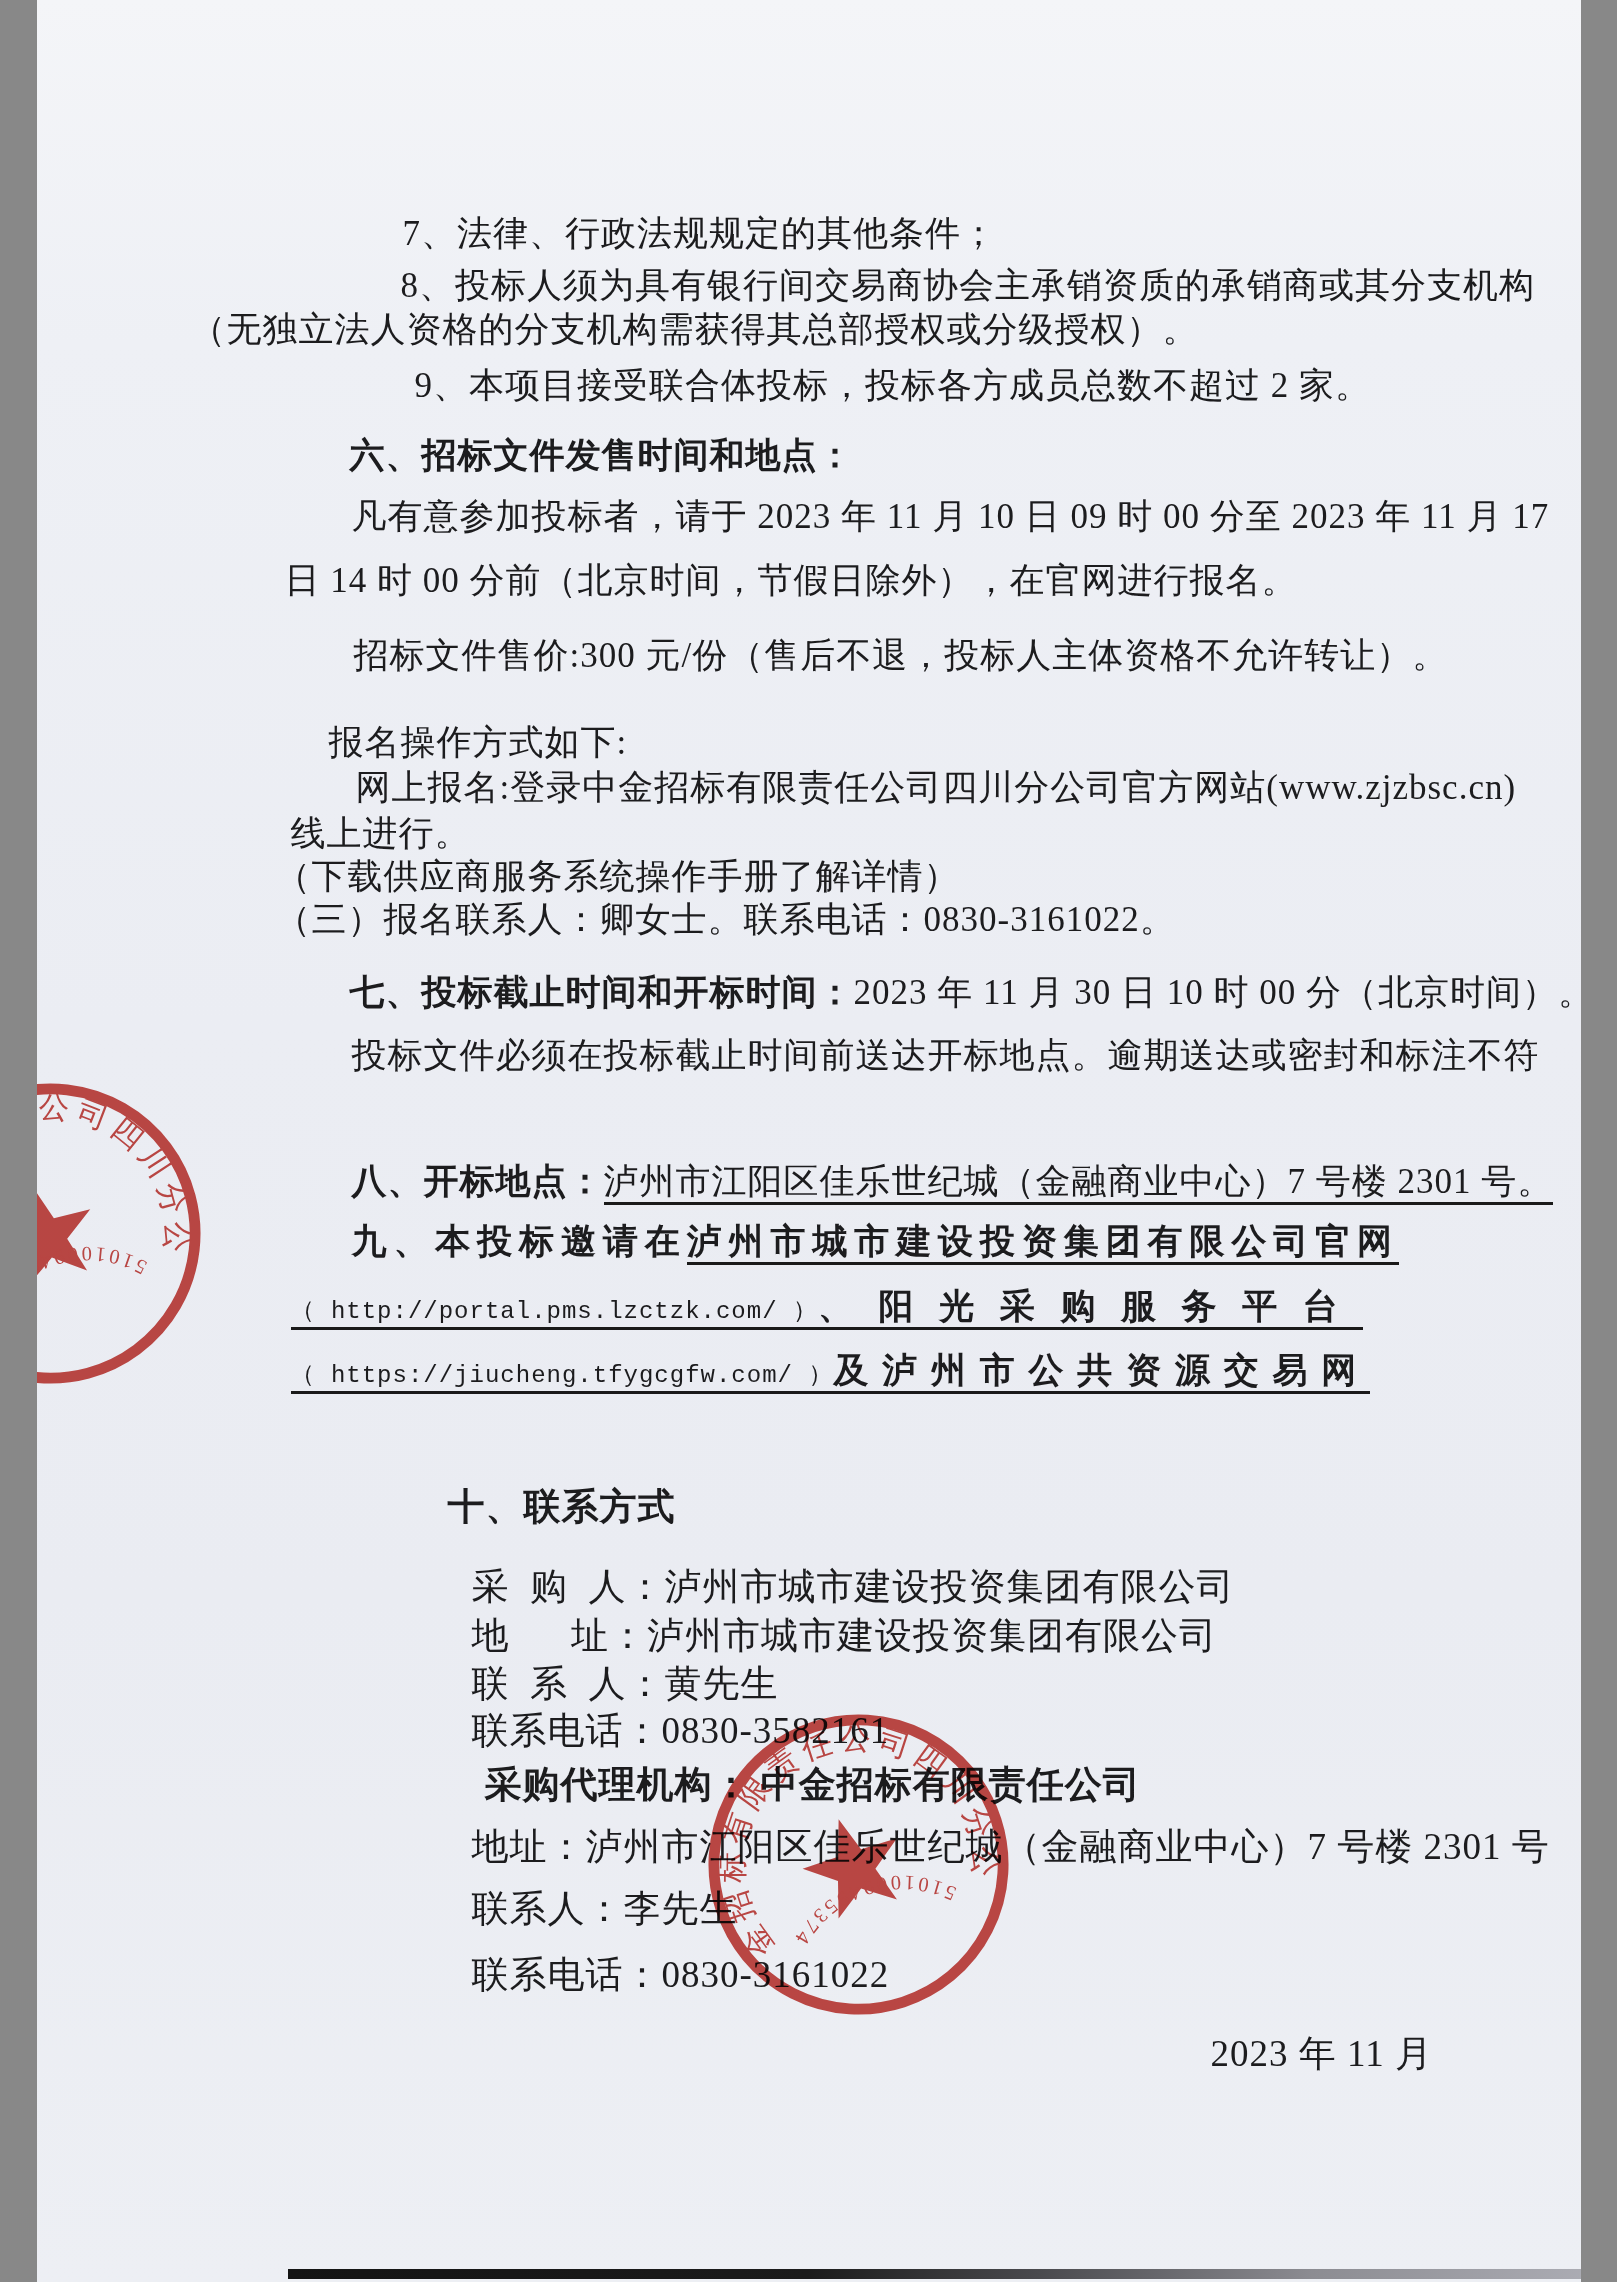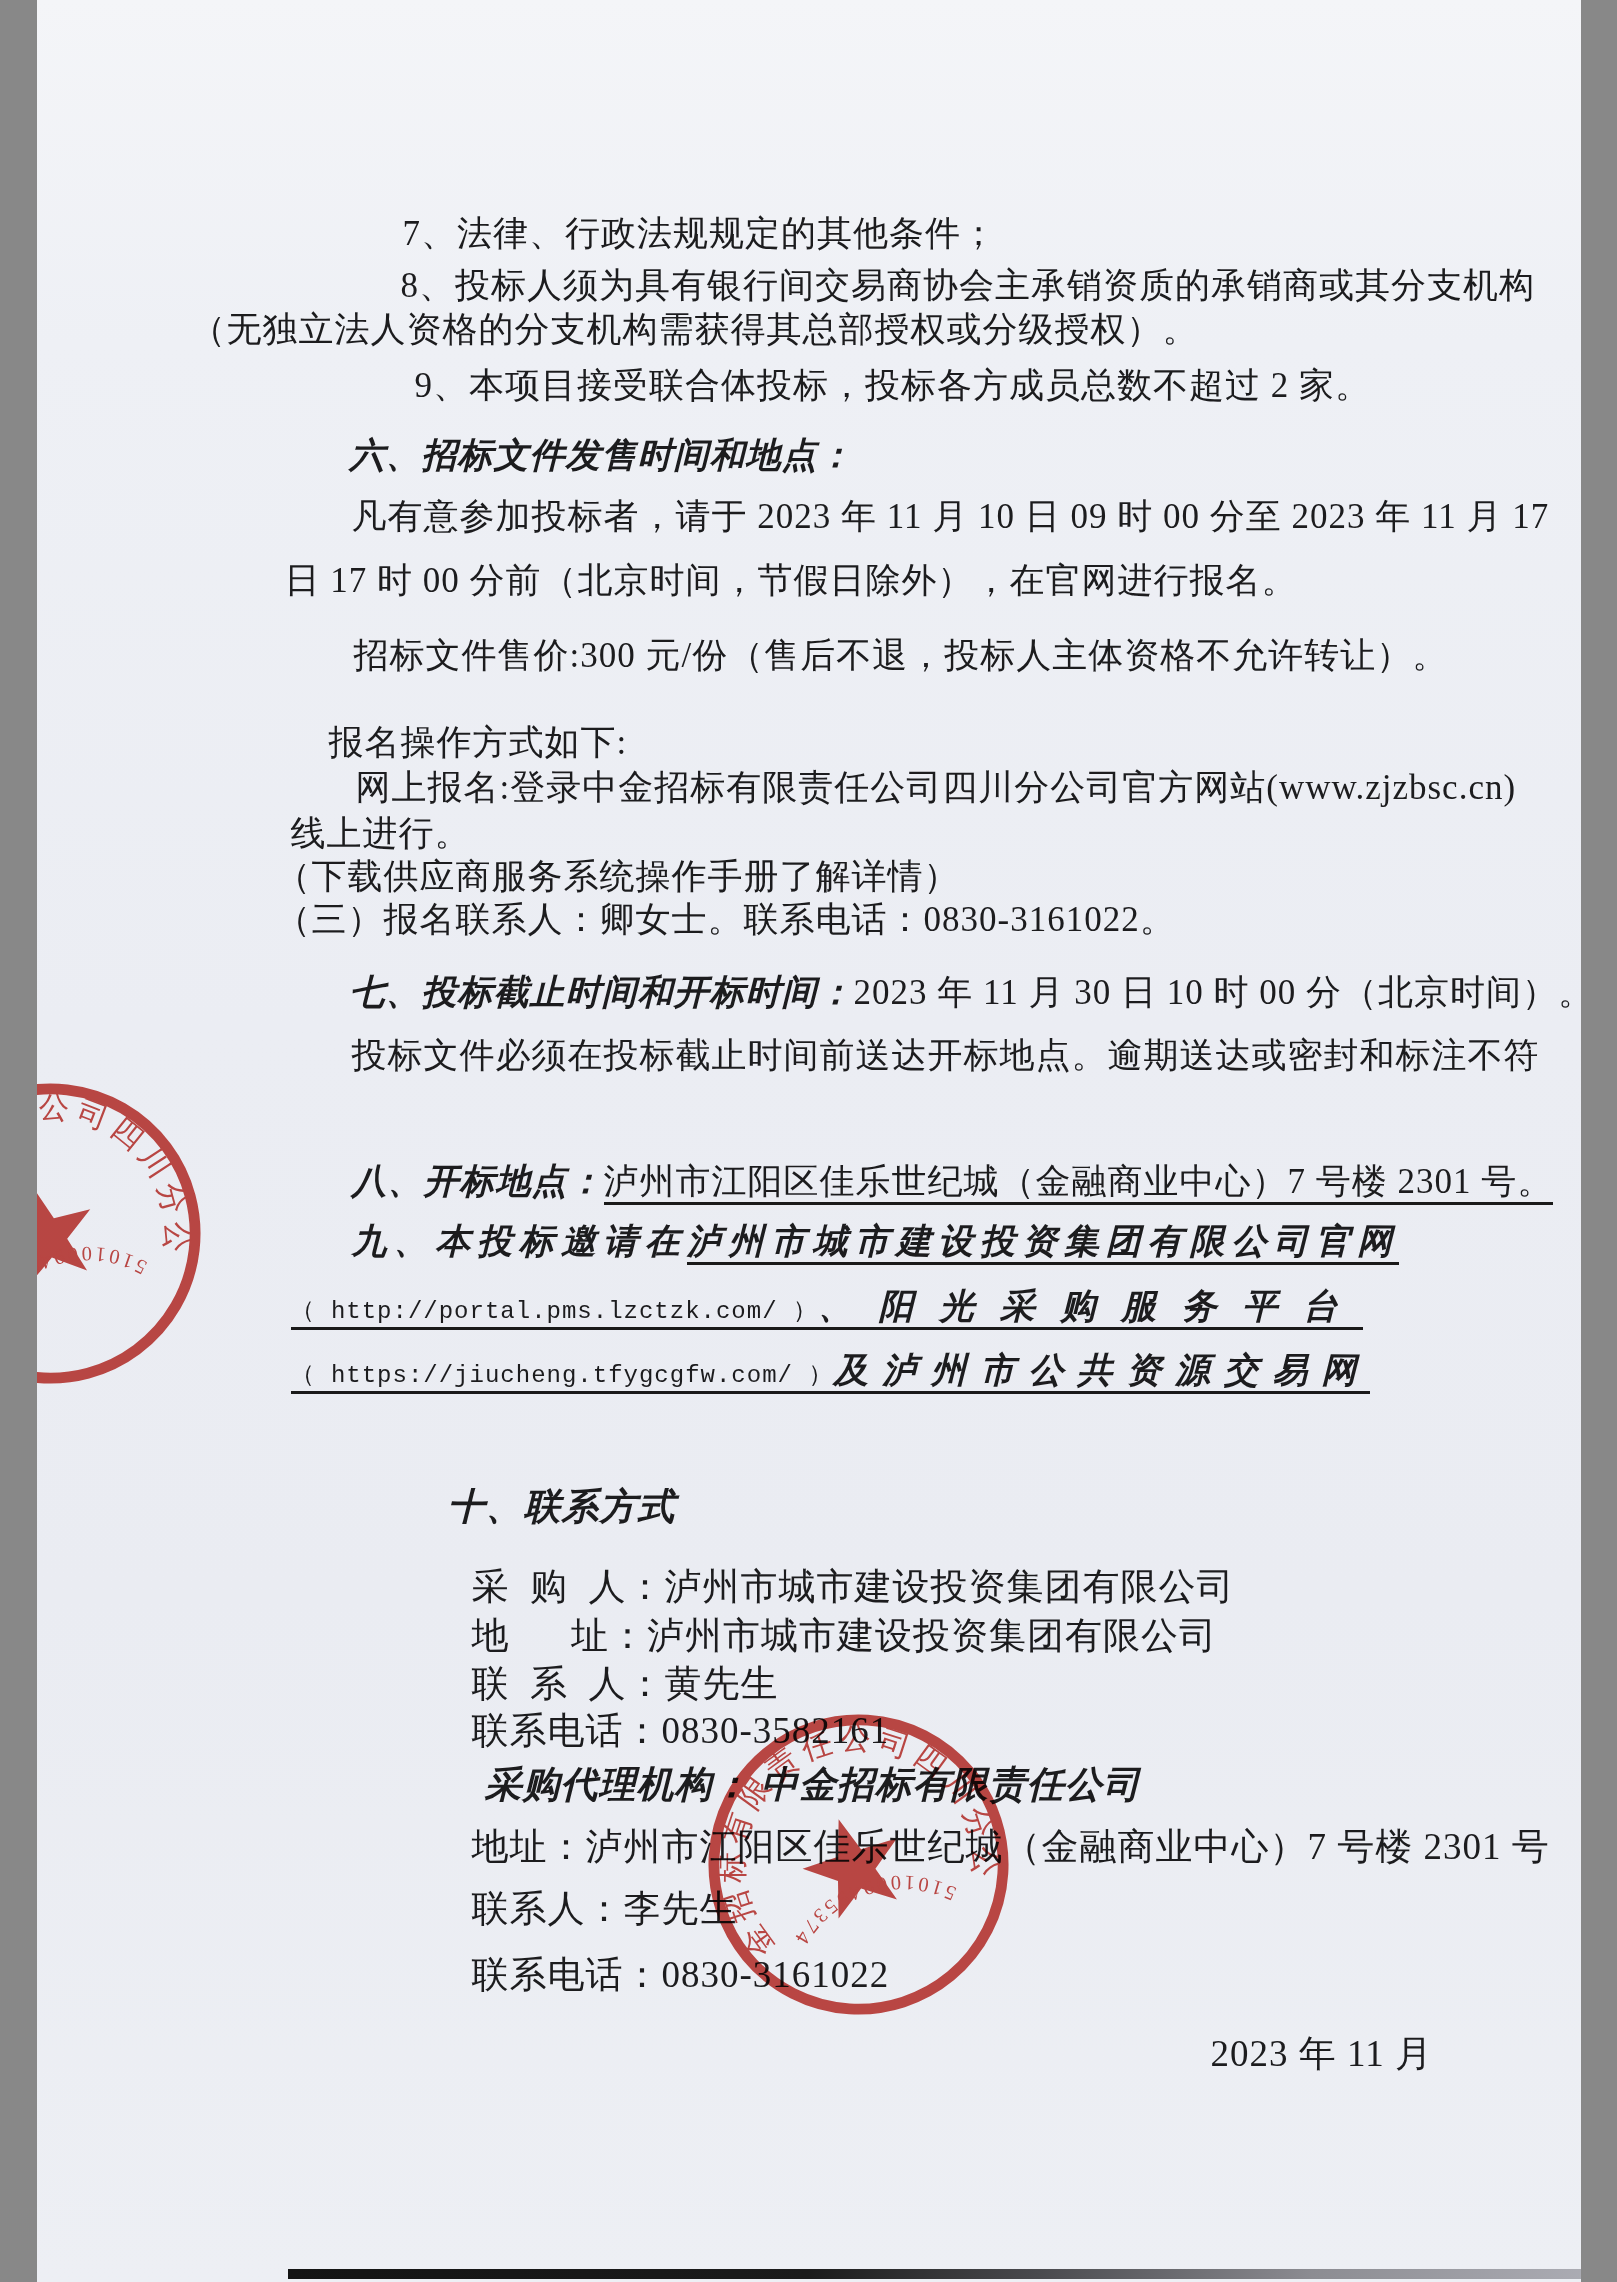--- a/index.html
+++ b/index.html
@@ -12,21 +12,21 @@
     font-family:"Liberation Serif","DejaVu Serif",serif;
     color:#1c1c1e;
   }
   .ln{
     position:absolute;
     font-size:35px;
     line-height:1.25;
     white-space:pre;
     letter-spacing:1px;
   }
-  .b{font-weight:bold;font-style:italic;}
+  .b{font-weight:bold;}
   .contact{font-size:37px;}
   .ul{border-bottom:3.9px solid #1a1a1a;padding-bottom:1px;}
   .mono{font-family:"Liberation Mono","DejaVu Sans Mono",monospace;font-size:24px;letter-spacing:1px;}
   .sp7{letter-spacing:6.9px;}
   .cn1{letter-spacing:25.6px;}
   .cn2{letter-spacing:13.8px;}
   .seal{position:absolute;mix-blend-mode:multiply;opacity:.92;}
   .shadow-bar{
     position:absolute;left:251px;top:2269px;width:1366px;height:9.9px;
     background:linear-gradient(90deg,#141414 0%,#1b1b1b 38%,#4a4a4e 55%,#8c8c92 75%,#b3b4bc 100%);
@@ -37,21 +37,21 @@
 
 <div class="page">
 
   <div class="ln" style="left:366px;top:212px">7、法律、行政法规规定的其他条件；</div>
   <div class="ln" style="left:364px;top:264px">8、投标人须为具有银行间交易商协会主承销资质的承销商或其分支机构</div>
   <div class="ln" style="left:154px;top:308px">（无独立法人资格的分支机构需获得其总部授权或分级授权）。</div>
   <div class="ln" style="left:378px;top:364px">9、本项目接受联合体投标，投标各方成员总数不超过 2 家。</div>
 
   <div class="ln b" style="left:313px;top:434px">六、招标文件发售时间和地点：</div>
   <div class="ln" style="left:315px;top:495px">凡有意参加投标者，请于 2023 年 11 月 10 日 09 时 00 分至 2023 年 11 月 17</div>
-  <div class="ln" style="left:248px;top:559px">日 17 时 00 分前（北京时间，节假日除外），在官网进行报名。</div>
+  <div class="ln" style="left:248px;top:559px">日 14 时 00 分前（北京时间，节假日除外），在官网进行报名。</div>
   <div class="ln" style="left:317px;top:634px">招标文件售价:300 元/份（售后不退，投标人主体资格不允许转让）。</div>
   <div class="ln" style="left:292px;top:721px">报名操作方式如下:</div>
   <div class="ln" style="left:319px;top:766px">网上报名:登录中金招标有限责任公司四川分公司官方网站(www.zjzbsc.cn)</div>
   <div class="ln" style="left:254px;top:812px">线上进行。</div>
   <div class="ln" style="left:239px;top:855px">（下载供应商服务系统操作手册了解详情）</div>
   <div class="ln" style="left:239px;top:898px">（三）报名联系人：卿女士。联系电话：0830-3161022。</div>
 
   <div class="ln" style="left:313px;top:971px"><span class="b">七、投标截止时间和开标时间：</span><span>2023 年 11 月 30 日 10 时 00 分（北京时间）。</span></div>
   <div class="ln" style="left:315px;top:1034px">投标文件必须在投标截止时间前送达开标地点。逾期送达或密封和标注不符</div>
 

